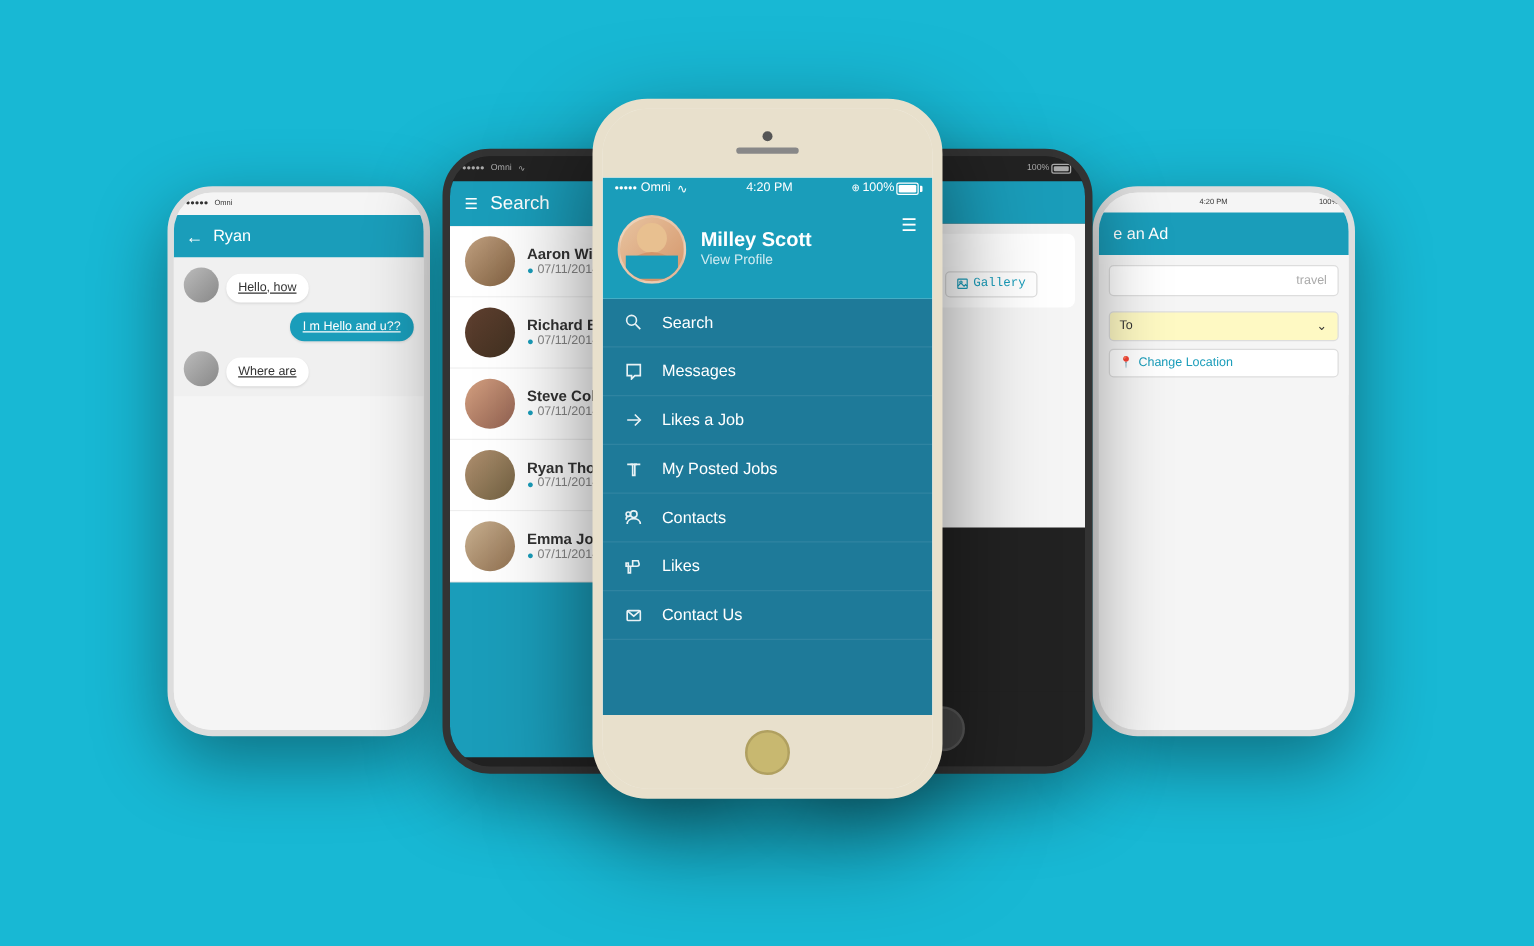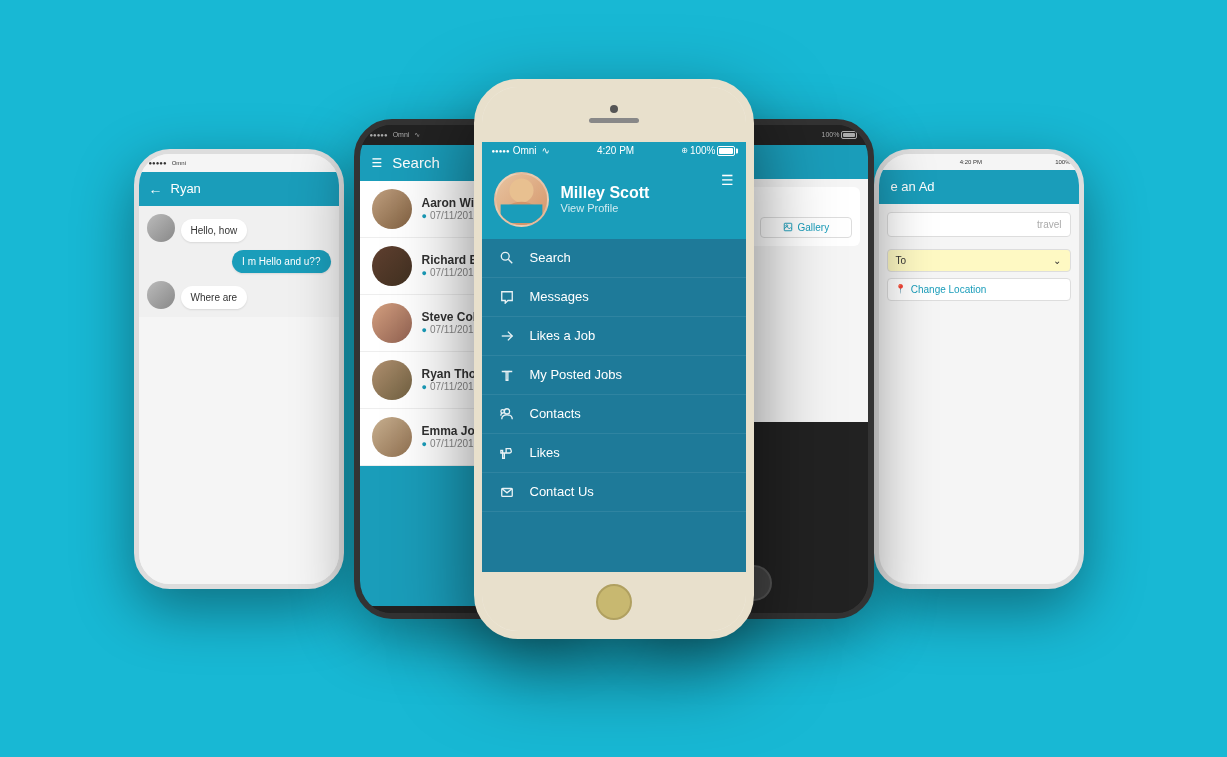--- a/index.html
+++ b/index.html
@@ -306,20 +306,21 @@
     }
 
     .chat-bubble {
       background: #fff;
       border-radius: 12px;
       padding: 6px 10px;
       font-size: 10px;
       color: #333;
       max-width: 120px;
       box-shadow: 0 1px 2px rgba(0,0,0,0.1);
+      text-decoration: underline;
     }
 
     .chat-bubble-blue {
       background: #1a9dba;
       color: #fff;
     }
 
     .chat-avatar-sm {
       width: 28px;
       height: 28px;
@@ -348,21 +349,22 @@
     }
 
     .reg-upload-btn {
       display: flex;
       align-items: center;
       gap: 4px;
       font-size: 10px;
       color: #1a9dba;
       border: 1px solid #ddd;
       border-radius: 4px;
-      padding: 4px 22px;
+      padding: 4px 8px;
+      font-family: Liberation Mono, monospace;
     }
 
     
     .post-header {
       background: #1a9dba;
       height: 34px;
       display: flex;
       align-items: center;
       padding: 0 12px;
     }

